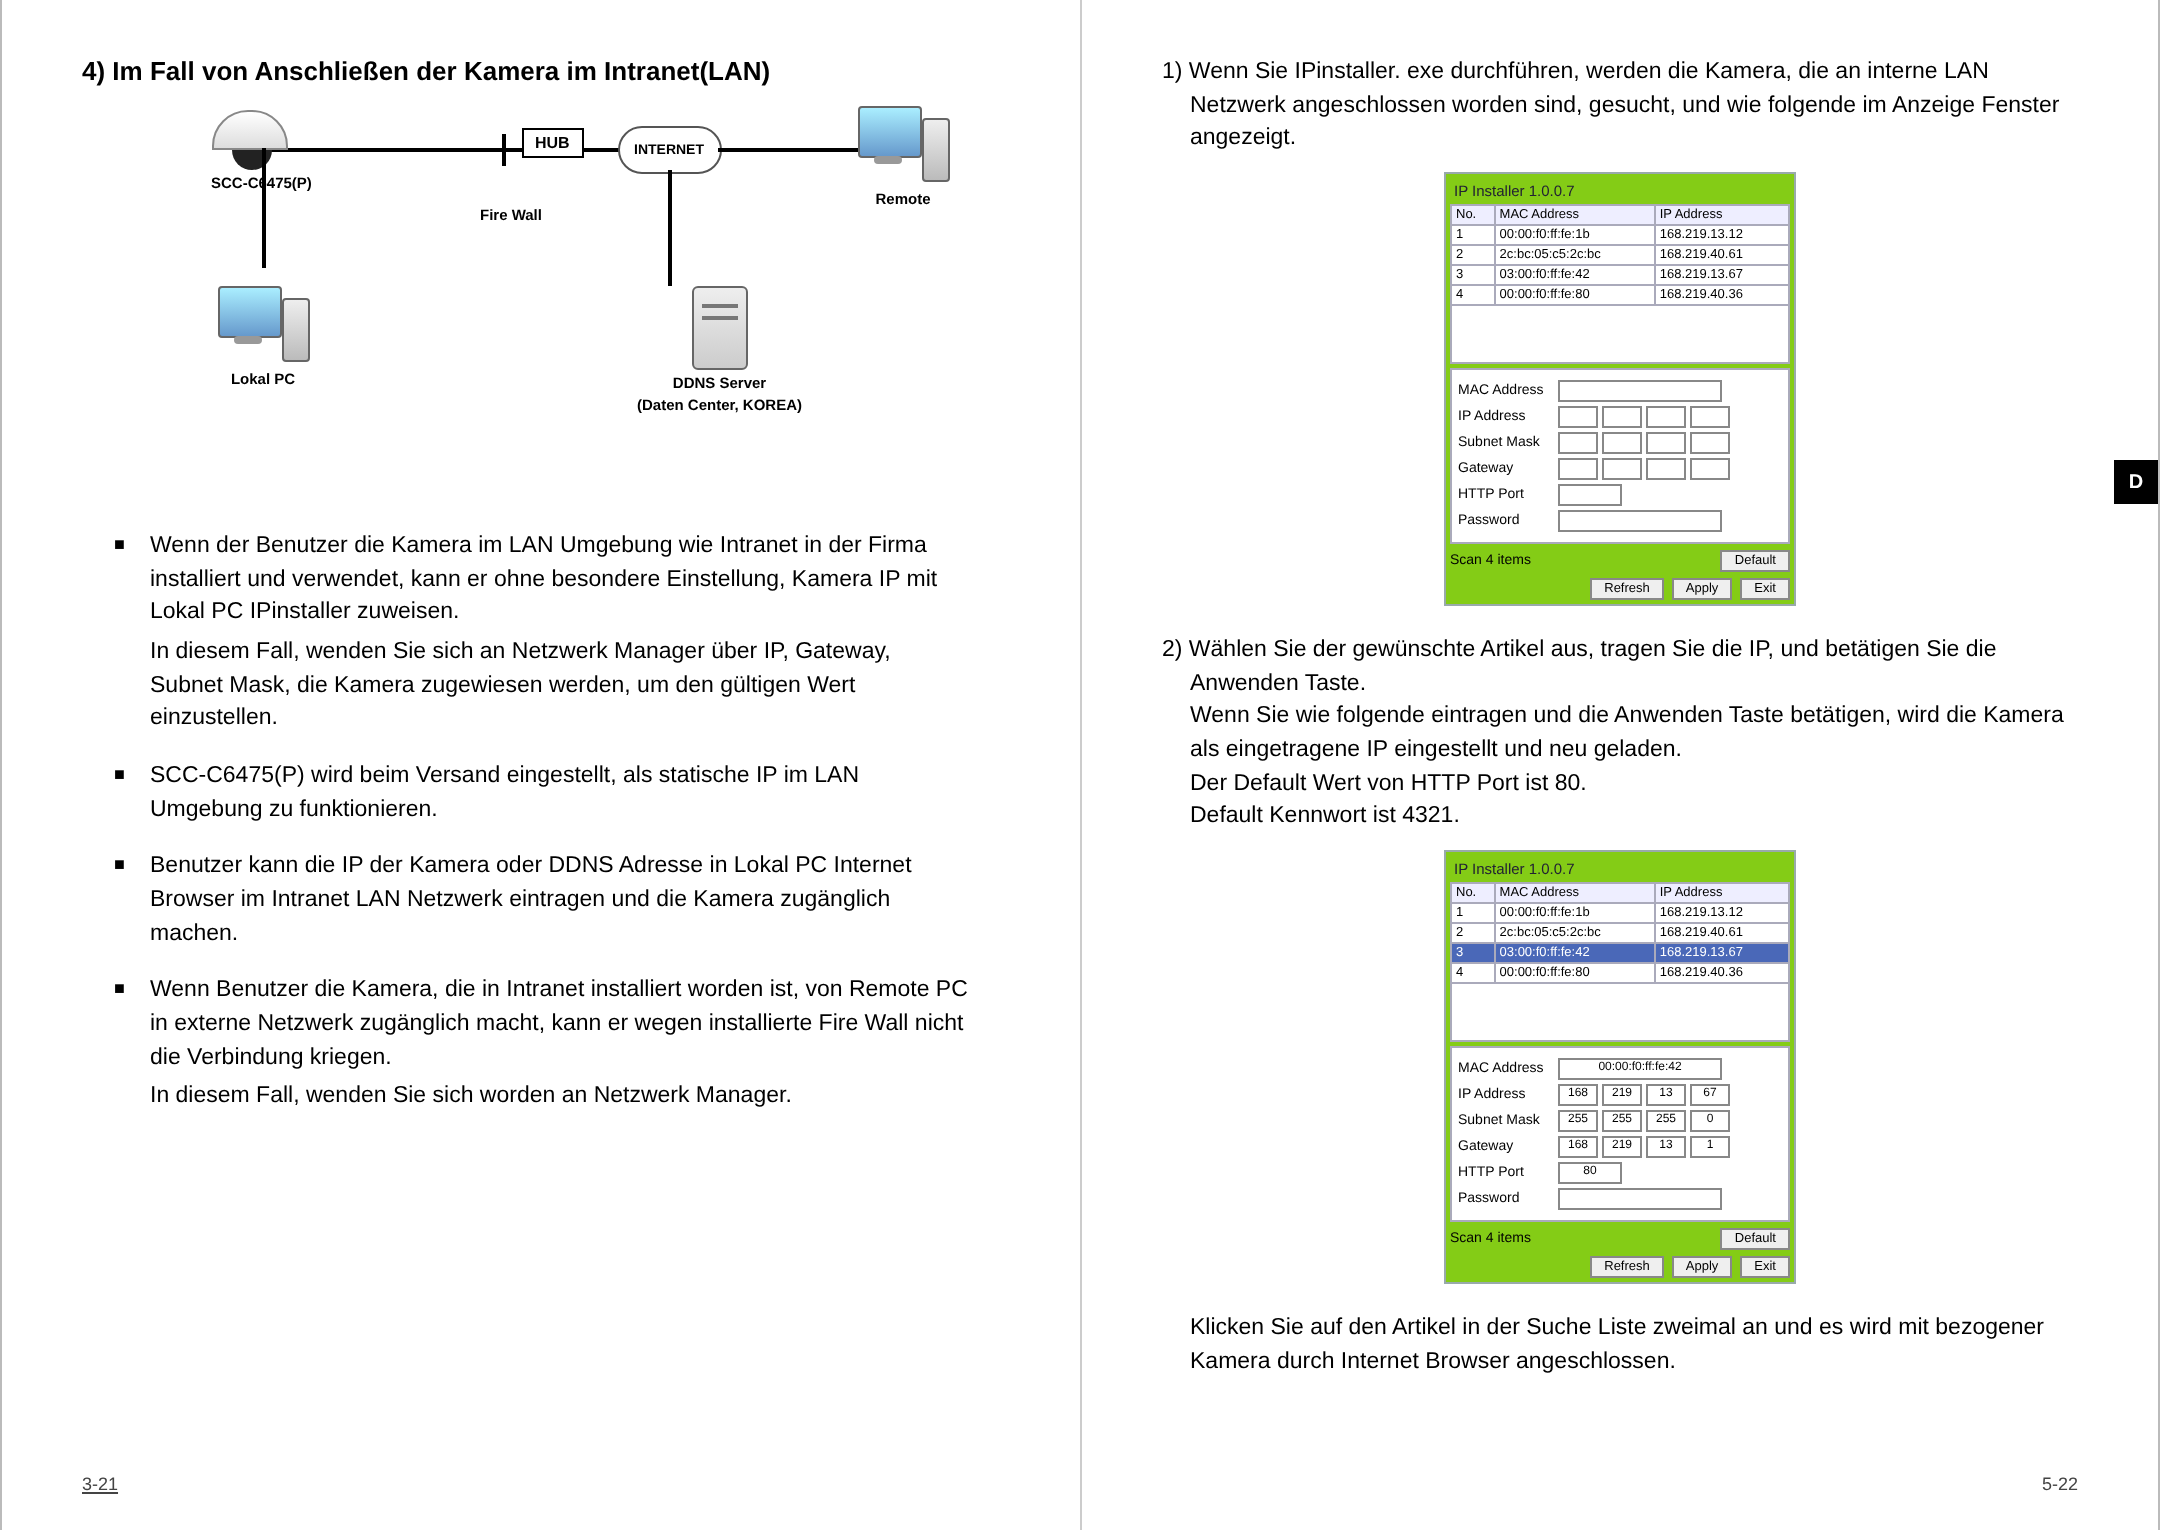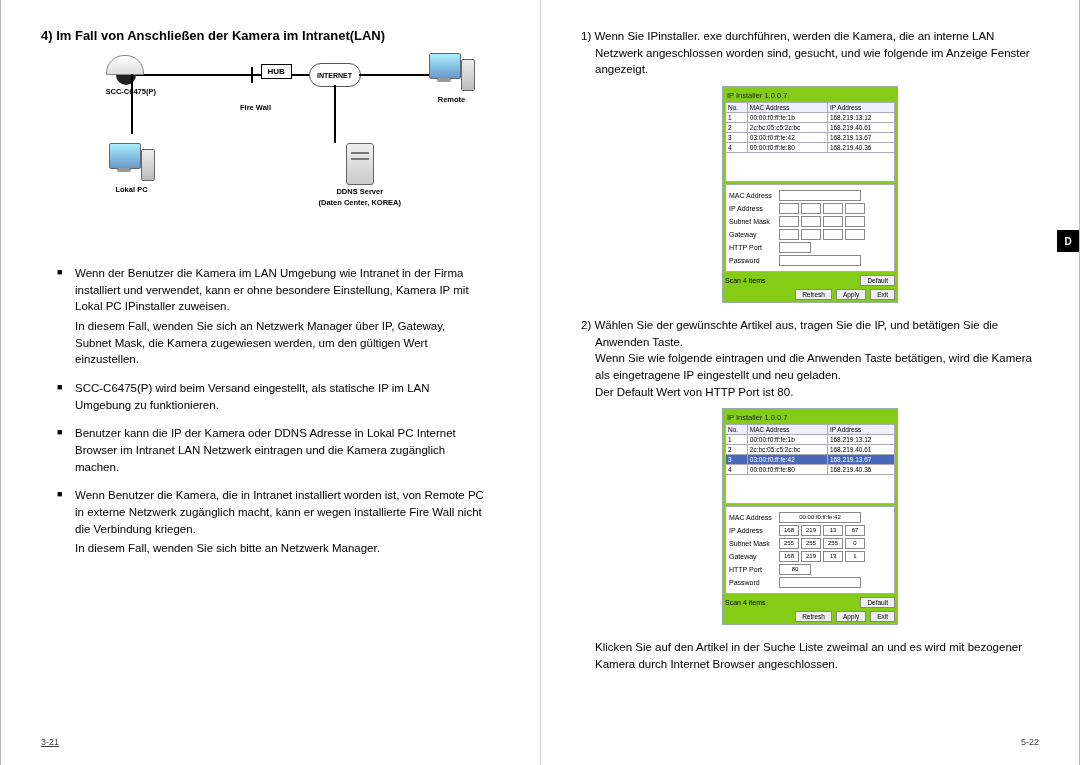--- a/index.html
+++ b/index.html
@@ -169,21 +169,21 @@
 
   <ul class="bullets">
     <li>
       <span>Wenn der Benutzer die Kamera im LAN Umgebung wie Intranet in der Firma installiert und verwendet, kann er ohne besondere Einstellung, Kamera IP mit Lokal PC IPinstaller zuweisen.</span>
       <span class="sub">In diesem Fall, wenden Sie sich an Netzwerk Manager über IP, Gateway, Subnet Mask, die Kamera zugewiesen werden, um den gültigen Wert einzustellen.</span>
     </li>
     <li><span>SCC-C6475(P) wird beim Versand eingestellt, als statische IP im LAN Umgebung zu funktionieren.</span></li>
     <li><span>Benutzer kann die IP der Kamera oder DDNS Adresse in Lokal PC Internet Browser im Intranet LAN Netzwerk eintragen und die Kamera zugänglich machen.</span></li>
     <li>
       <span>Wenn Benutzer die Kamera, die in Intranet installiert worden ist, von Remote PC in externe Netzwerk zugänglich macht, kann er wegen installierte Fire Wall nicht die Verbindung kriegen.</span>
-      <span class="sub">In diesem Fall, wenden Sie sich bitte an Netzwerk Manager.</span>
+      <span class="sub">In diesem Fall, wenden Sie sich worden an Netzwerk Manager.</span>
     </li>
   </ul>
 
   <div class="footer left">3-21</div>
 </div>
 
 <div class="page" style="border-right:1px solid #ccc">
 
   <p class="para" data-num="1)">
     <span>Wenn Sie IPinstaller. exe durchführen, werden die Kamera, die an interne LAN Netzwerk angeschlossen worden sind, gesucht, und wie folgende im Anzeige Fenster angezeigt.</span>
@@ -272,20 +272,21 @@
       <span class="btn">Refresh</span>
       <span class="btn">Apply</span>
       <span class="btn">Exit</span>
     </div>
   </div>
 
   <p class="para" data-num="2)">
     <span>Wählen Sie der gewünschte Artikel aus, tragen Sie die IP, und betätigen Sie die Anwenden Taste.</span>
     <span class="cont">Wenn Sie wie folgende eintragen und die Anwenden Taste betätigen, wird die Kamera als eingetragene IP eingestellt und neu geladen.</span>
     <span class="cont">Der Default Wert von HTTP Port ist 80.</span>
+    <span class="cont">Default Kennwort ist 4321.</span>
   </p>
 
   <div class="installer">
     <div class="title">IP Installer 1.0.0.7</div>
     <table>
       <tbody>
           <tr>
         <th>No.</th>
         <th>MAC Address</th>
         <th>IP Address</th>

